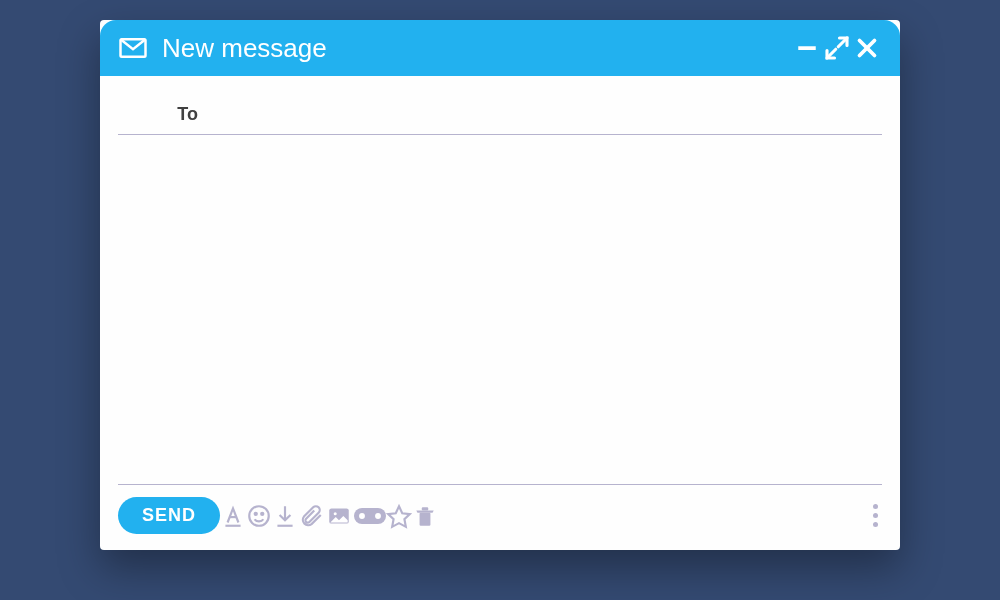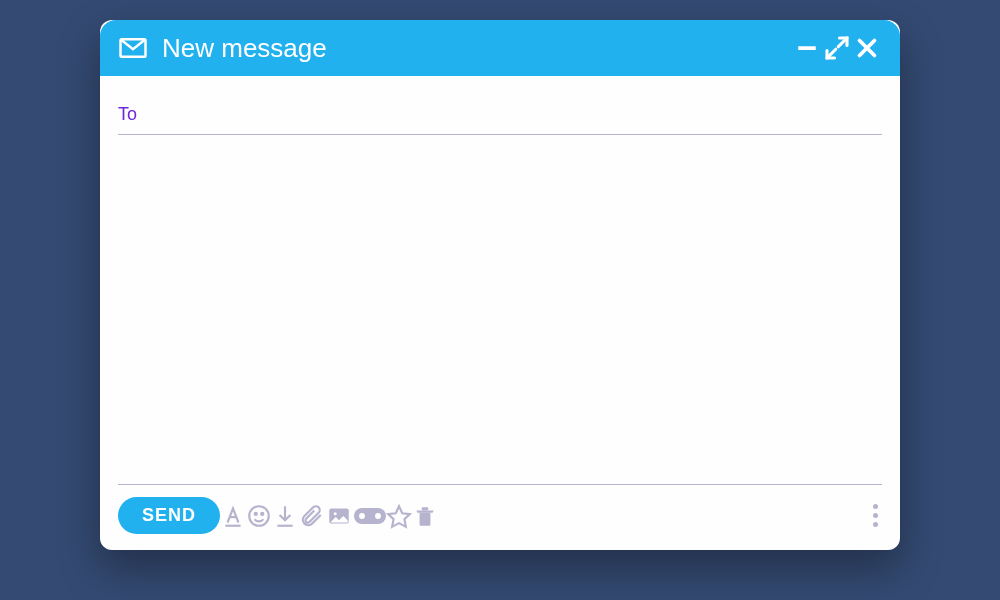--- a/index.html
+++ b/index.html
@@ -1,32 +1,32 @@
 <!DOCTYPE html>
 <html><head>
 <meta charset="utf-8">
 <style>
   html,body{margin:0;padding:0;width:1000px;height:600px;background:#344a72;font-family:"Segoe UI",Arial,sans-serif;overflow:hidden;}
   .window{
     position:absolute;left:100px;top:20px;width:800px;height:530px;
-    background:#fefefe;border-radius:12px;
+    background:#fefefe;border-radius:4px;
     box-shadow:0 18px 40px rgba(0,0,0,0.35);
     display:flex;flex-direction:column;overflow:hidden;
   }
   .titlebar{
     background:#22b1ef;color:#fff;height:56px;display:flex;align-items:center;
     padding:0 18px;border-top-left-radius:16px;border-top-right-radius:16px;
   }
   .titlebar .title{font-size:26px;font-weight:500;margin-left:14px;}
   .titlebar .spacer{flex:1;}
   .winbtn{display:flex;align-items:center;justify-content:center;width:30px;height:30px;cursor:pointer;}
   .fields{padding:18px 18px 0 18px;}
   .fieldrow{border-bottom:1px solid #b6b3ce;display:flex;align-items:center;height:40px;}
   .fieldrow + .fieldrow{margin-top:14px;}
-  .fieldlabel{color:#6d28d9;font-size:18px;font-weight:400;width:80px;}
+  .fieldlabel{color:#404040;font-size:18px;font-weight:700;width:80px;text-align:right;}
   .fieldinput{flex:1;border:none;outline:none;font-size:16px;color:#3c4263;background:transparent;}
   .body-area{flex:1;margin:14px 18px 0 18px;border:none;outline:none;resize:none;
     font-size:16px;color:#3c4263;background:transparent;border-bottom:1px solid #b6b3ce;}
   .footer{display:flex;align-items:center;padding:12px 18px 16px 18px;}
   .send-btn{background:#22b1ef;color:#fff;font-weight:700;letter-spacing:1px;
     border:none;border-radius:999px;padding:8px 24px;font-size:18px;cursor:pointer;}
   .ticon{width:26px;height:26px;color:#b6b3ce;cursor:pointer;display:flex;align-items:center;justify-content:center;}
   .ticon svg{width:100%;height:100%;}
   .footer .spacer{flex:1;}
   .more-dots{display:flex;flex-direction:column;gap:4px;cursor:pointer;padding:4px;}

